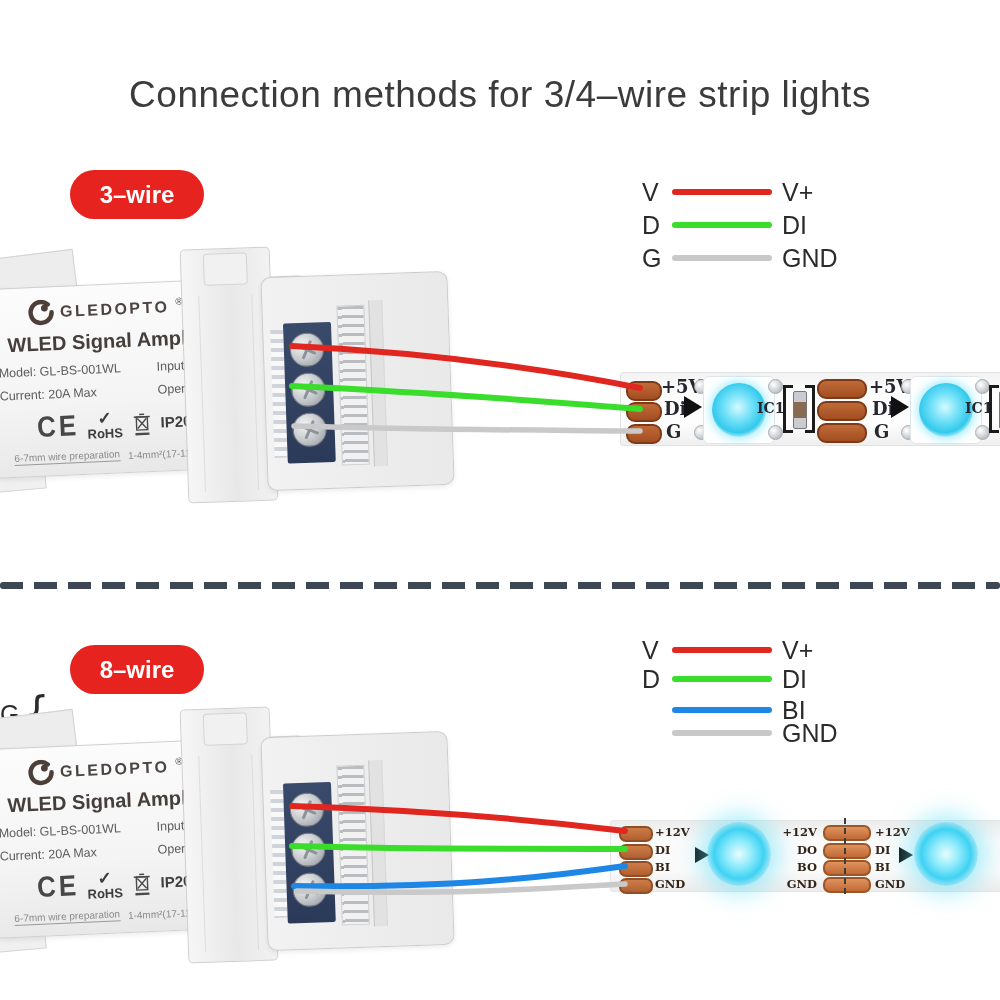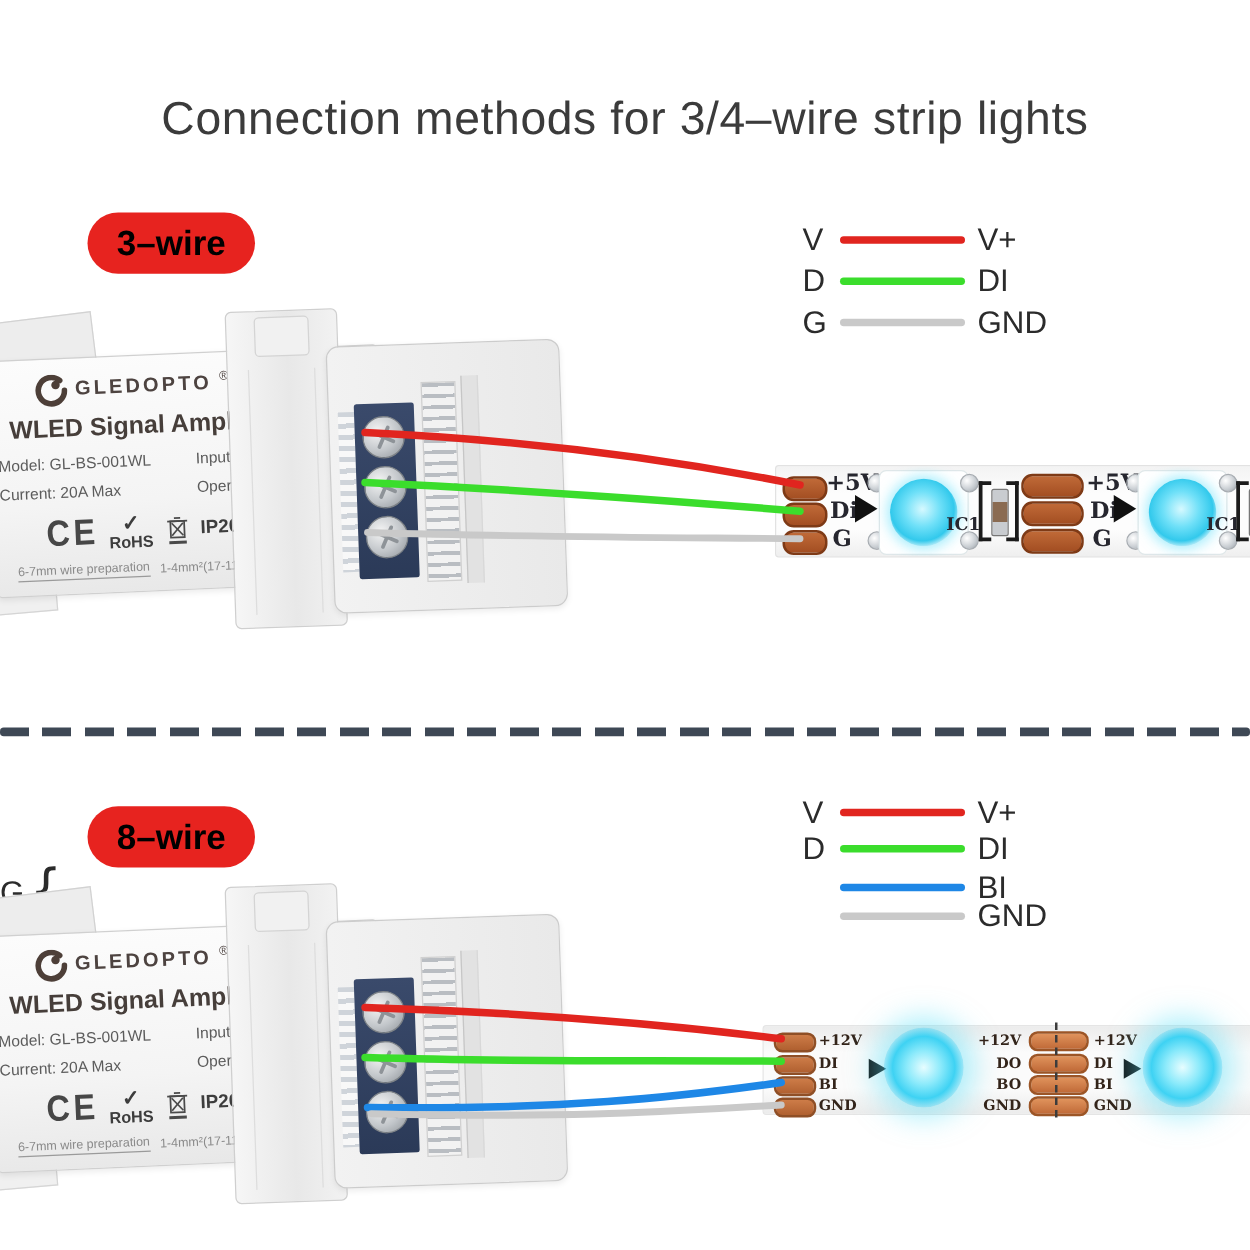--- a/index.html
+++ b/index.html
@@ -5,21 +5,21 @@
   html,body{margin:0;padding:0;}
   body{
     width:1000px;height:1000px;position:relative;overflow:hidden;
     background:#ffffff;font-family:"Liberation Sans",sans-serif;
   }
   
   .title{position:absolute;top:74px;left:0;right:0;text-align:center;
     font-size:37px;color:#3b3b3b;letter-spacing:.5px;}
   
   .badge{position:absolute;left:70px;width:134px;height:49px;border-radius:25px;
-    background:#e7231f;color:#000000;font-size:28px;font-weight:bold;
+    background:#e7231f;color:#ffffff;font-size:24px;font-weight:bold;
     display:flex;align-items:center;justify-content:center;text-align:center;}
   #badge3{top:170px}#badge4{top:645px}
   
   .legend{position:absolute;left:642px;width:250px;}
   #legend3{top:176px;height:100px}#legend4{top:634px;height:125px}
   .lg-left{position:absolute;left:0;width:26px;text-align:left;font-size:25px;color:#2b2b2b;}
   .lg-right{position:absolute;left:140px;font-size:25px;color:#2b2b2b;}
   .lg-line{position:absolute;left:30px;width:100px;height:6px;border-radius:3px;}
   .c-red{background:#e1251f}.c-green{background:#3bdd2c}
   .c-gray{background:#c9c9c9}.c-blue{background:#1e87e6}
@@ -119,21 +119,21 @@
   .dot{position:absolute;width:13px;height:13px;border-radius:50%;
     background:radial-gradient(circle at 35% 35%,#fff,#c7ccd1 60%,#9aa0a6);border:1px solid #a8adb2;}
   .icbr{position:absolute;width:32px;height:48px;}
   .icbr::before{content:"";position:absolute;left:0;top:0;bottom:0;width:7px;
     border:3px solid #1b1b1b;border-right:none;}
   .icbr::after{content:"";position:absolute;right:0;top:0;bottom:0;width:7px;
     border:3px solid #1b1b1b;border-left:none;}
   .iccomp{position:absolute;width:12px;height:36px;border:1px solid #777;border-radius:2px;
     background:linear-gradient(180deg,#c9ccd0 0 10px,#8a6b52 10px 26px,#c9ccd0 26px 36px);}
   .iclabel{position:absolute;font-family:"DejaVu Serif",serif;font-weight:bold;
-    font-size:14px;color:#26262e;margin-top:12px;}
+    font-size:14px;color:#26262e;}
   .mlabel{position:absolute;font-family:"DejaVu Serif",serif;font-weight:bold;
     font-size:11.5px;color:#33241a;}
   .cutline{position:absolute;border-left:2px dashed #3c3c3c;height:76px;top:-3px;}
 </style>
 </head>
 <body>
 
 <div class="title">Connection methods for 3/4–wire strip lights</div>
 
 <div class="badge" id="badge3">3–wire</div>

